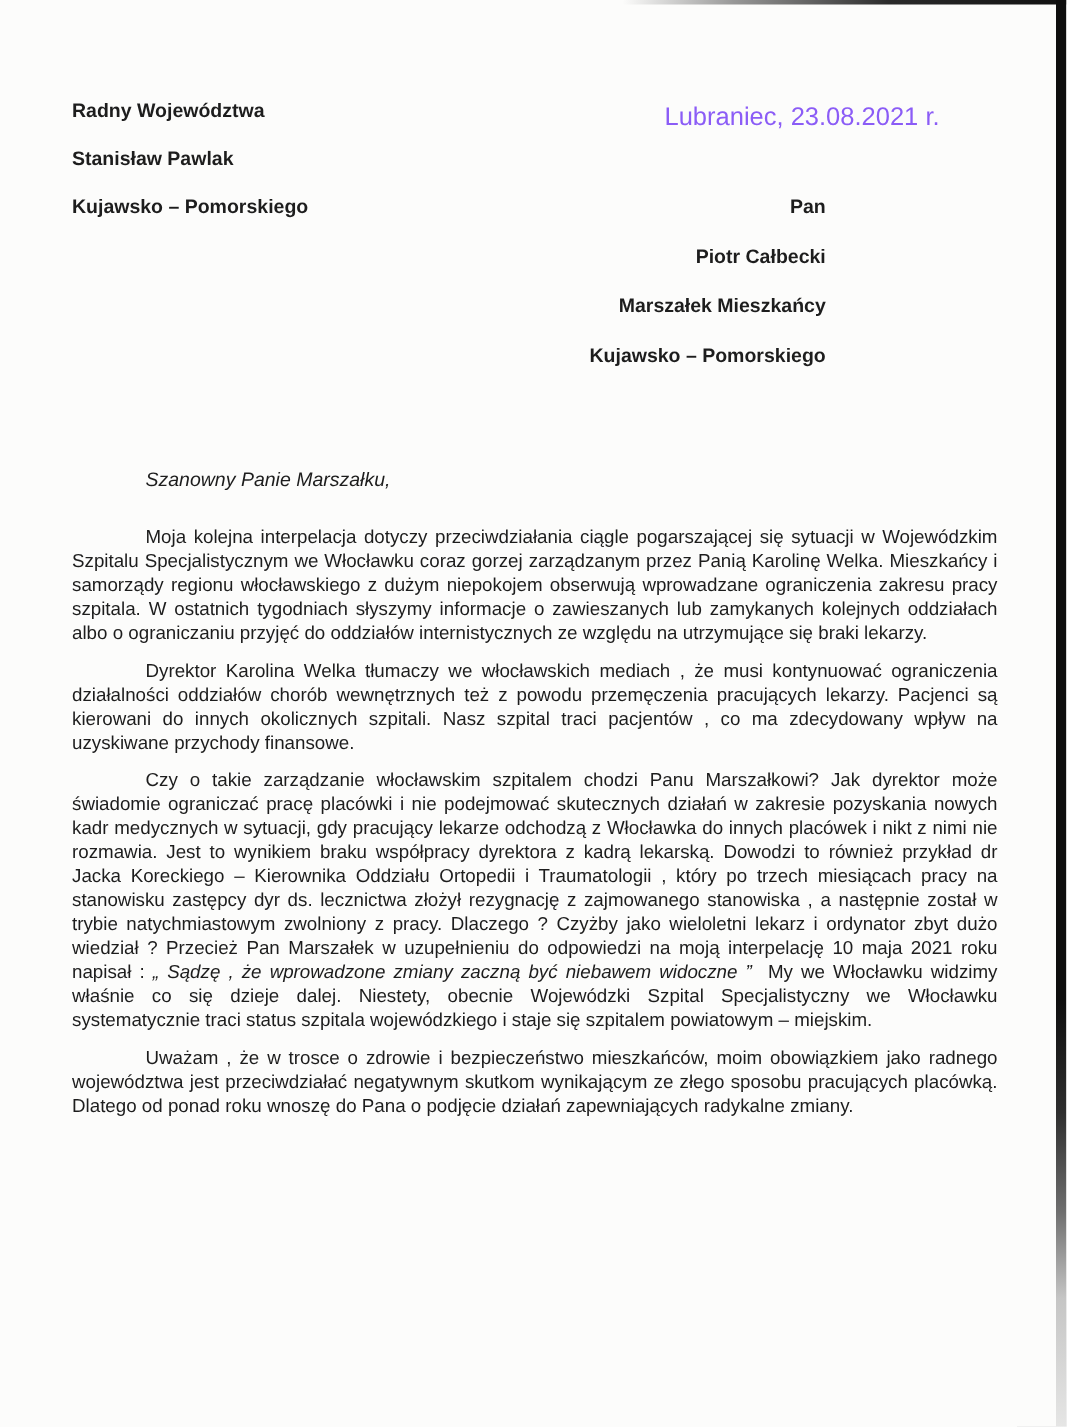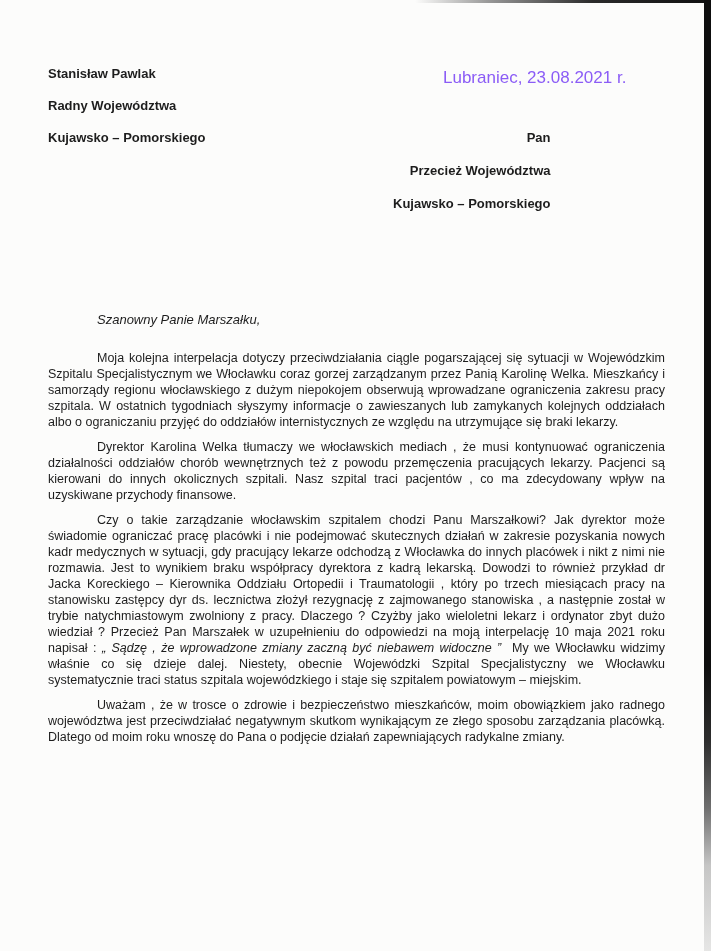--- a/index.html
+++ b/index.html
@@ -91,35 +91,36 @@
 </style>
 </head>
 <body>
 
 <div class="page">
 
   <div class="artifact-top"></div>
   <div class="artifact-right"></div>
 
   <div class="sender">
+    <div class="hline">Radny Województwa</div>
     <div class="hline">Stanisław Pawlak</div>
-    <div class="hline">Radny Województwa</div>
     <div class="hline">Kujawsko – Pomorskiego</div>
   </div>
 
   <div class="date">Lubraniec, 23.08.2021 r.</div>
 
   <div class="recipient">
     <div class="hline">Pan</div>
-    <div class="hline">Przecież Województwa</div>
+    <div class="hline">Piotr Całbecki</div>
+    <div class="hline">Marszałek Mieszkańcy</div>
     <div class="hline">Kujawsko – Pomorskiego</div>
   </div>
 
   <div class="salutation">Szanowny Panie Marszałku,</div>
 
   <div class="letter-body">
     <p>Moja kolejna interpelacja dotyczy przeciwdziałania ciągle pogarszającej się sytuacji w Wojewódzkim Szpitalu Specjalistycznym we Włocławku coraz gorzej zarządzanym przez Panią Karolinę Welka. Mieszkańcy i samorządy regionu włocławskiego z dużym niepokojem obserwują wprowadzane ograniczenia zakresu pracy szpitala. W ostatnich tygodniach słyszymy informacje o zawieszanych lub zamykanych kolejnych oddziałach albo o ograniczaniu przyjęć do oddziałów internistycznych ze względu na utrzymujące się braki lekarzy.</p>
     <p>Dyrektor Karolina Welka tłumaczy we włocławskich mediach , że musi kontynuować ograniczenia działalności oddziałów chorób wewnętrznych też z powodu przemęczenia pracujących lekarzy. Pacjenci są kierowani do innych okolicznych szpitali. Nasz szpital traci pacjentów , co ma zdecydowany wpływ na uzyskiwane przychody finansowe.</p>
     <p><span>Czy o takie zarządzanie włocławskim szpitalem chodzi Panu Marszałkowi? Jak dyrektor może świadomie ograniczać pracę placówki i nie podejmować skutecznych działań w zakresie pozyskania nowych kadr medycznych w sytuacji, gdy pracujący lekarze odchodzą z Włocławka do innych placówek i nikt z nimi nie rozmawia. Jest to wynikiem braku współpracy dyrektora z kadrą lekarską. Dowodzi to również przykład dr Jacka Koreckiego – Kierownika Oddziału Ortopedii i Traumatologii , który po trzech miesiącach pracy na stanowisku zastępcy dyr ds. lecznictwa złożył rezygnację z zajmowanego stanowiska , a następnie został w trybie natychmiastowym zwolniony z pracy. Dlaczego ? Czyżby jako wieloletni lekarz i ordynator zbyt dużo wiedział ? Przecież Pan Marszałek w uzupełnieniu do odpowiedzi na moją interpelację 10 maja 2021 roku napisał :</span> <span class="q">„ Sądzę , że wprowadzone zmiany zaczną być niebawem widoczne ”</span>&nbsp; <span>My we Włocławku widzimy właśnie co się dzieje dalej. Niestety, obecnie Wojewódzki Szpital Specjalistyczny we Włocławku systematycznie traci status szpitala wojewódzkiego i staje się szpitalem powiatowym – miejskim.</span></p>
-    <p>Uważam , że w trosce o zdrowie i bezpieczeństwo mieszkańców, moim obowiązkiem jako radnego województwa jest przeciwdziałać negatywnym skutkom wynikającym ze złego sposobu zarządzania placówką. Dlatego od moim roku wnoszę do Pana o podjęcie działań zapewniających radykalne zmiany.</p>
+    <p>Uważam , że w trosce o zdrowie i bezpieczeństwo mieszkańców, moim obowiązkiem jako radnego województwa jest przeciwdziałać negatywnym skutkom wynikającym ze złego sposobu pracujących placówką. Dlatego od ponad roku wnoszę do Pana o podjęcie działań zapewniających radykalne zmiany.</p>
   </div>
 
 </div>
 
 </body></html>

